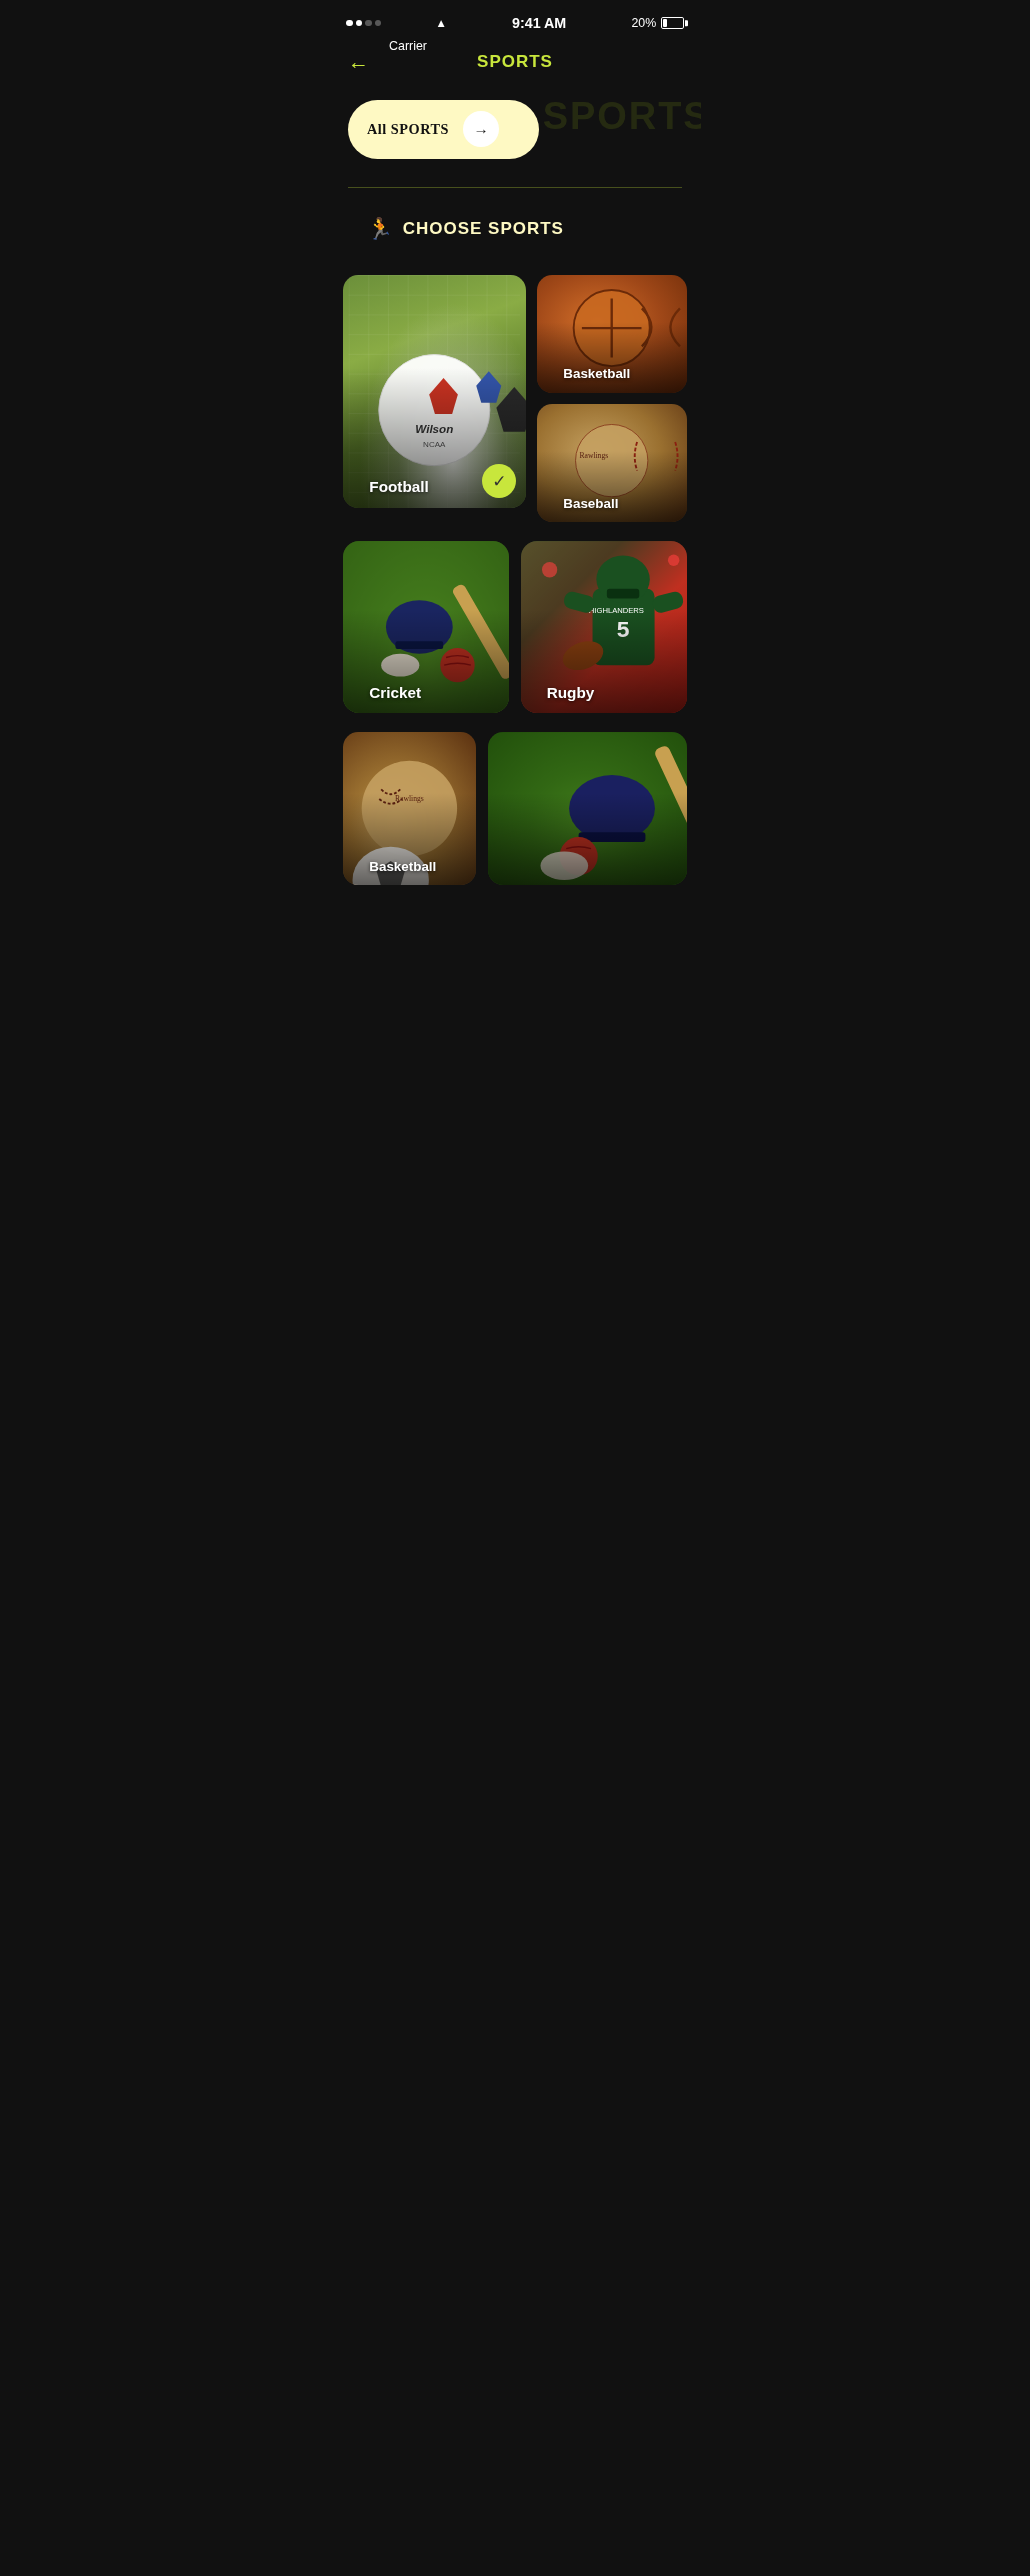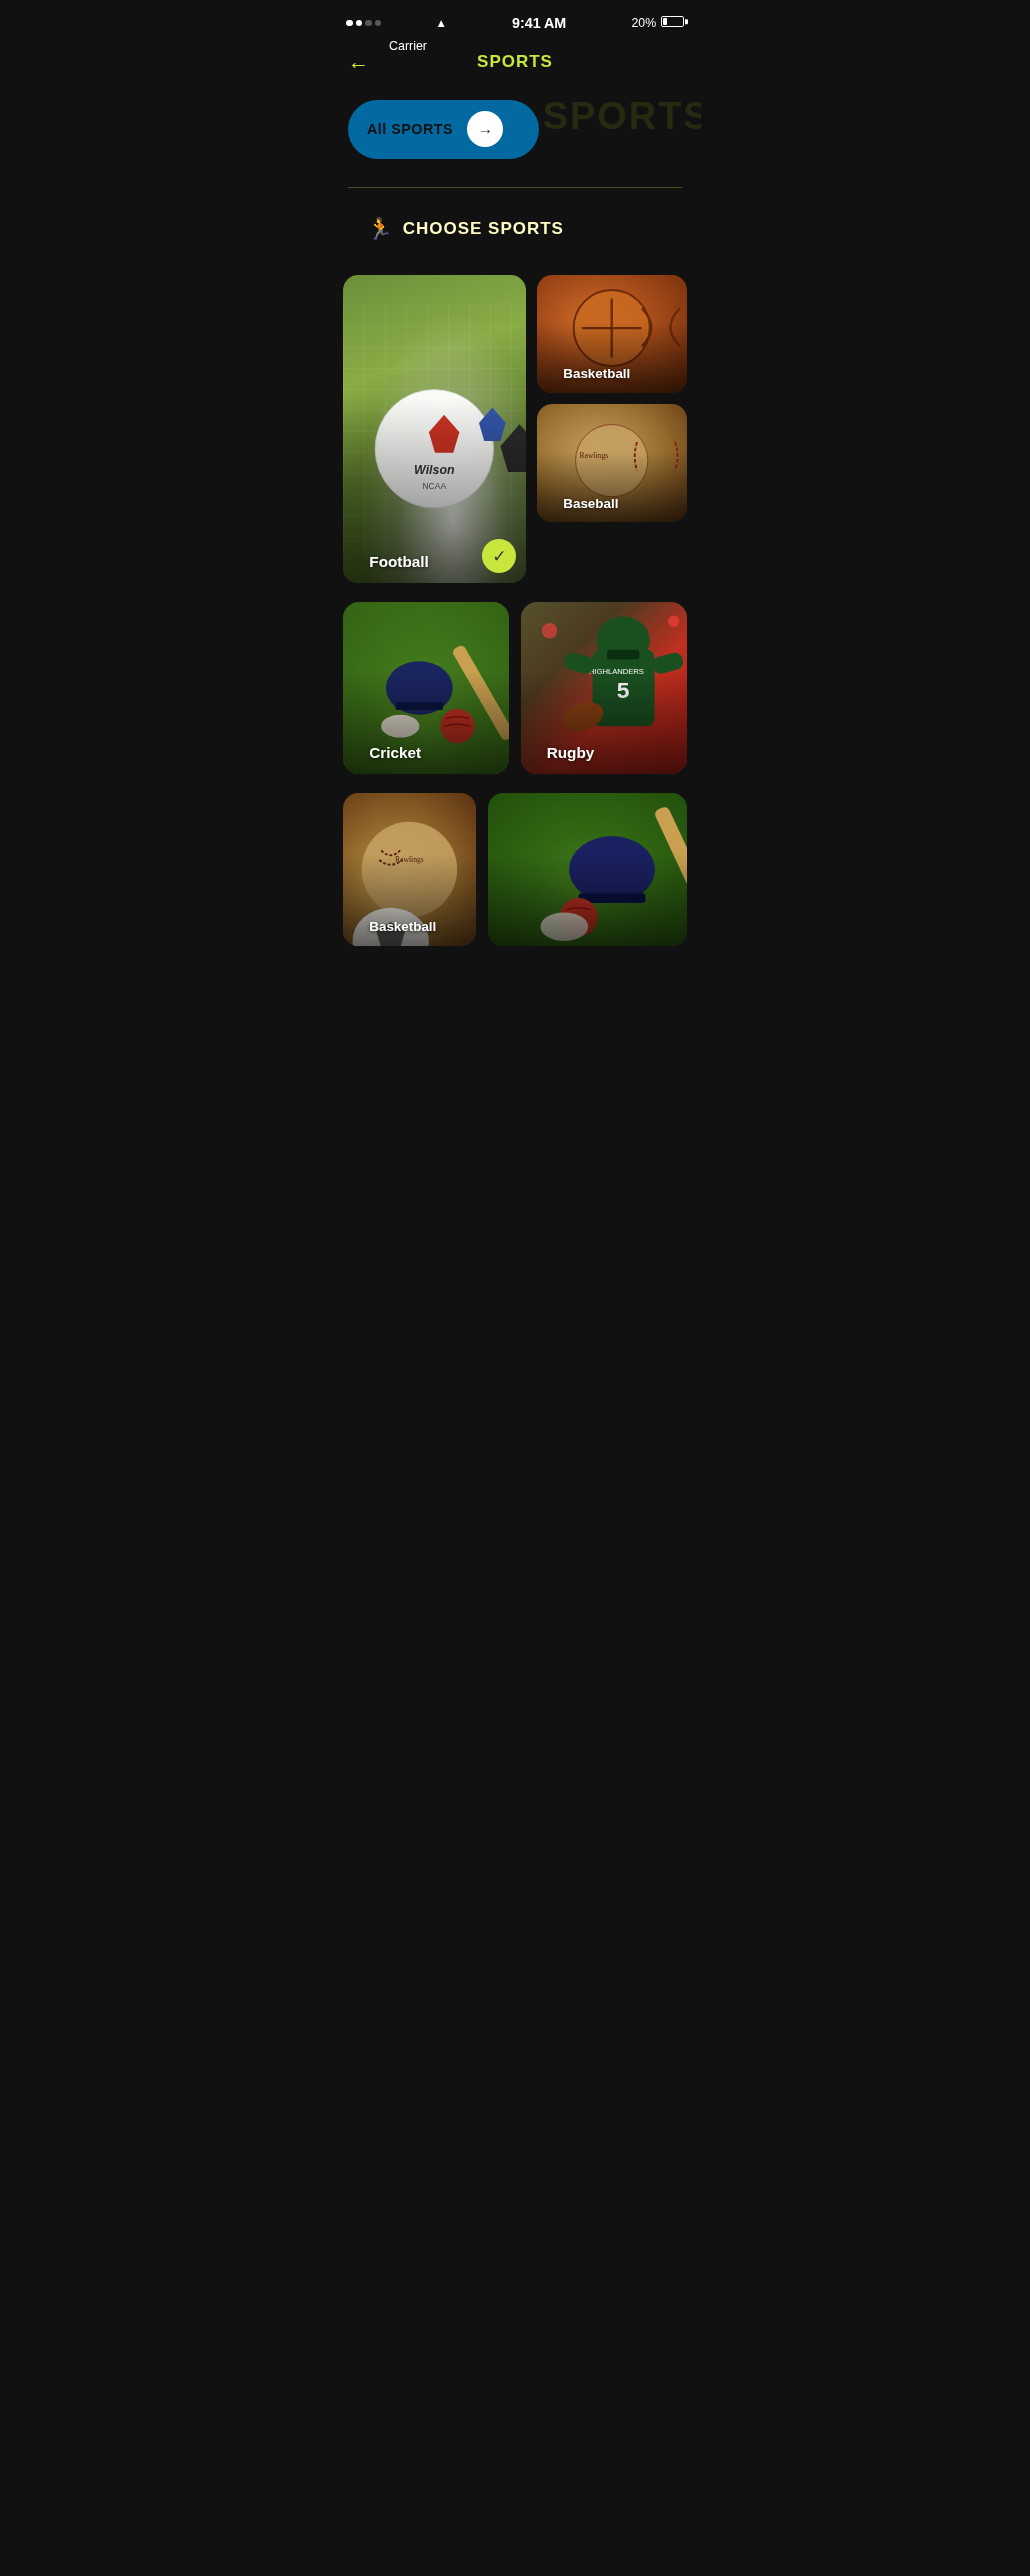--- a/index.html
+++ b/index.html
@@ -51,21 +51,21 @@
       margin-left: 2.9px;
       margin-top: 46px;
     }
     .status-center {
       font-size: 14.3px;
       font-weight: 600;
       color: white;
     }
     .status-right {
       display: flex;
-      align-items: flex-start;
+      align-items: center;
       gap: 4.8px;
     }
     .battery-pct {
       font-size: 12.4px;
       color: white;
     }
     .battery-icon {
       width: 23px;
       height: 11.4px;
       border: 1.4px solid white;
@@ -116,28 +116,29 @@
       font-weight: 700;
       letter-spacing: 1px;
     }
 
     
     .all-sports-section {
       padding: 14.3px 19px 9.5px;
       position: relative;
     }
     .all-sports-btn {
-      background: #0369a1;
+      background: #fef9c3;
       border-radius: 48px;
       padding: 11.4px 19px;
       display: inline-flex;
       align-items: center;
       gap: 14.3px;
       cursor: pointer;
       width: 191px;
+      font-family: Liberation Serif, serif;
     }
     .all-sports-label {
       color: #111;
       font-weight: 700;
       font-size: 14.3px;
       letter-spacing: 0.5px;
     }
     .arrow-circle {
       width: 36px;
       height: 36px;
@@ -206,21 +207,21 @@
       gap: 11.4px;
     }
 
     .sport-card {
       border-radius: 15.3px;
       overflow: hidden;
       position: relative;
       cursor: pointer;
     }
     .sport-card-large {
-      height: 308px;
+      height: 233px;
     }
     .sport-card-small {
       height: 118px;
     }
 
     .card-label {
       position: absolute;
       bottom: 11.4px;
       left: 26px;
       color: white;

